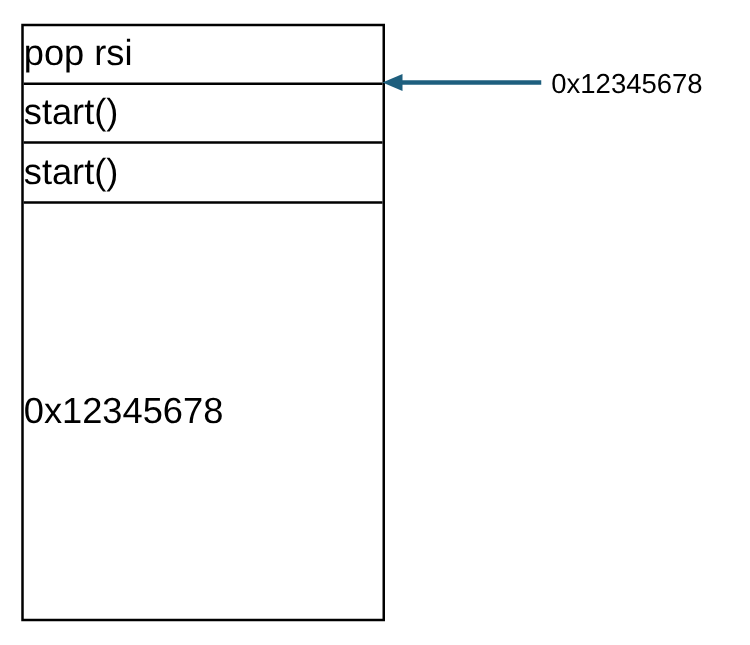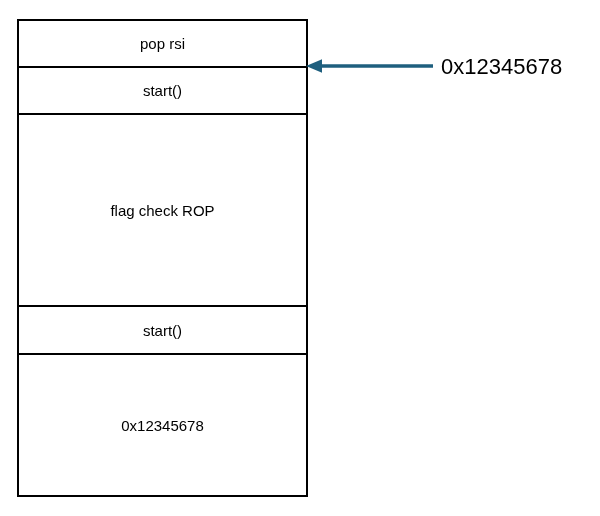--- a/index.html
+++ b/index.html
@@ -25,22 +25,22 @@
     border: 2px solid #000000;
     display: flex;
     flex-direction: column;
     background: #ffffff;
   }
   .stack-row {
     box-sizing: border-box;
     border-bottom: 2px solid #000000;
     display: flex;
     align-items: center;
-    justify-content: center;
-    font-size: 15px;
+    justify-content: flex-start;
+    font-size: 29px;
     line-height: 1;
     flex: 0 0 auto;
   }
   .stack-row.h-sm  { height: 47px; }
   .stack-row.h-lg  { height: 192px; }
   .stack-row.h-md  { height: 48px; }
   .stack-row.last  { border-bottom: none; flex: 1 1 auto; }
   .pointer-arrow {
     position: absolute;
     left: 304px;
@@ -60,23 +60,20 @@
 </head>
 <body>
 
 <div class="stack">
   <div class="stack-row h-sm">
     <span>pop rsi</span>
   </div>
   <div class="stack-row h-sm">
     <span>start()</span>
   </div>
-  <div class="stack-row h-lg">
-    <span>flag check ROP</span>
-  </div>
   <div class="stack-row h-md">
     <span>start()</span>
   </div>
   <div class="stack-row last">
     <span>0x12345678</span>
   </div>
 </div>
 
 <svg class="pointer-arrow" viewBox="0 0 132 20" xmlns="http://www.w3.org/2000/svg" aria-hidden="true">
   <line x1="129" y1="10" x2="15" y2="10" stroke-width="3.6" stroke="#1e5f7e"></line>

